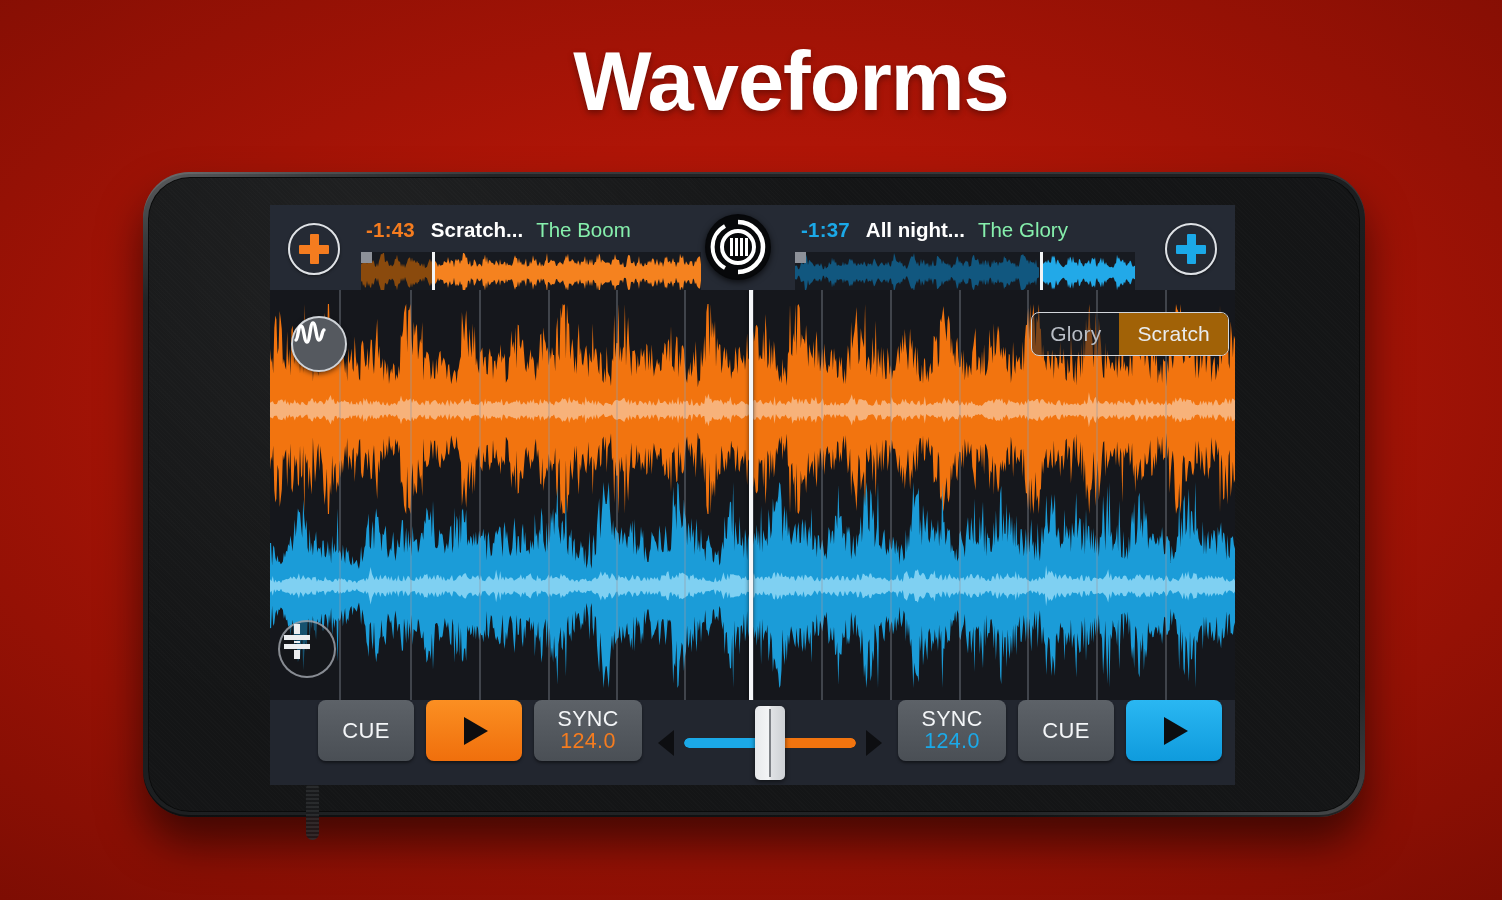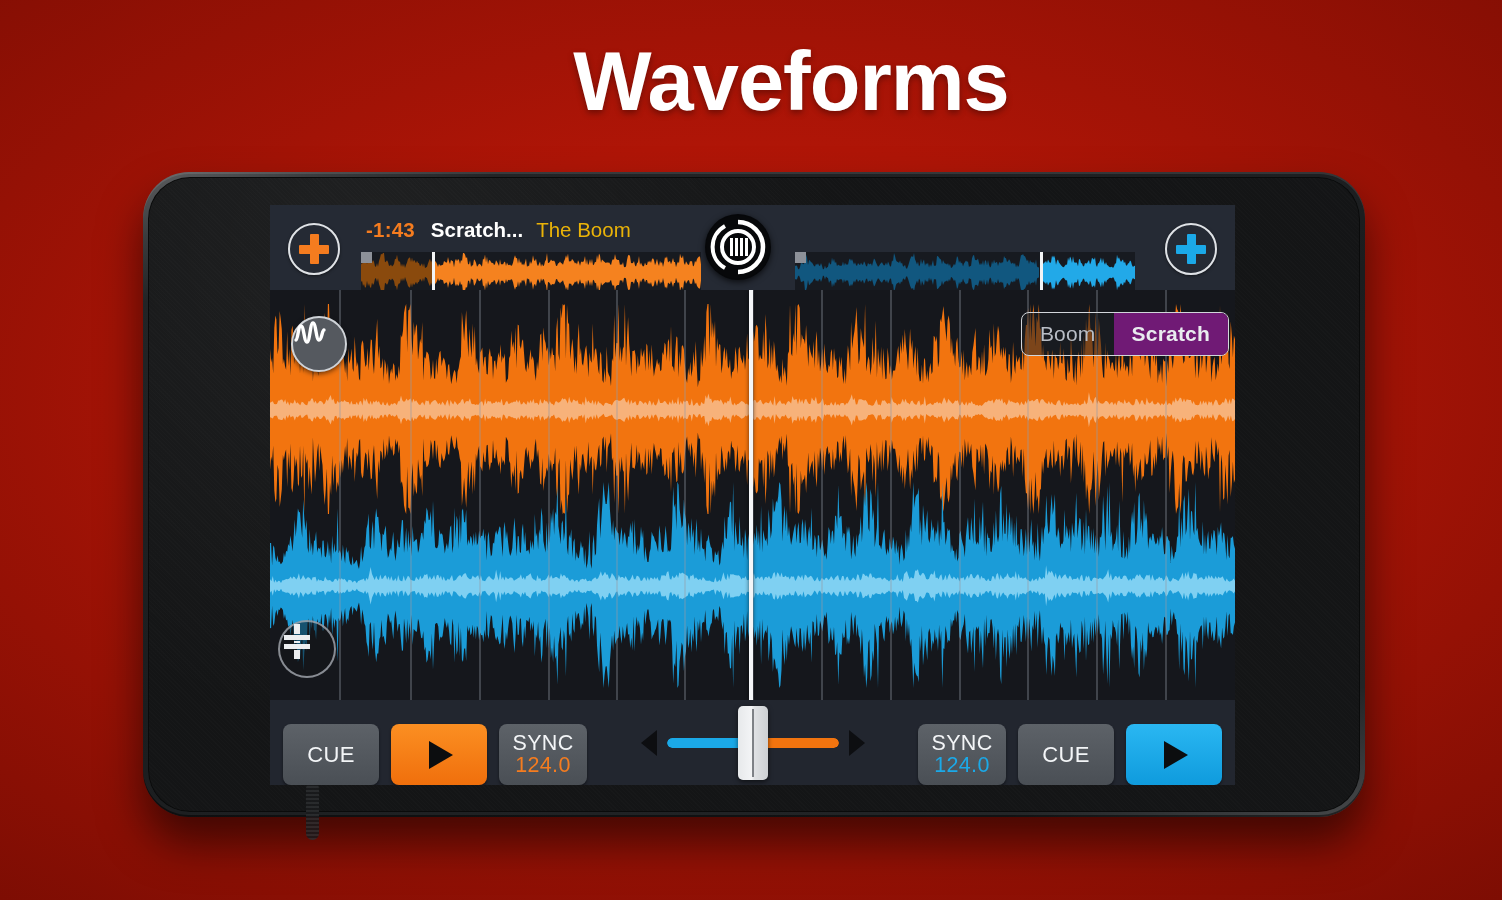--- a/index.html
+++ b/index.html
@@ -80,21 +80,21 @@
   .plus-orange { color:#f57c1f; }
   .plus-blue   { color:#1ba9e8; }
 
   .meta { position:absolute; top:13px; font-size:20.5px; white-space:nowrap; }
   .deck-head.left  .meta { left:96px; }
   .deck-head.right .meta { left:48px; }
   .time { font-weight:bold; letter-spacing:.2px; }
   .time.orange { color:#f57c1f; }
   .time.blue   { color:#1ba9e8; }
   .title { color:#ffffff; font-weight:bold; margin-left:16px; }
-  .artist { color:#eab308; margin-left:13px; font-weight:normal; }
+  .artist { color:#86efac; margin-left:13px; font-weight:normal; }
 
   .mini {
     position:absolute; height:41px; top:47px; background:#171a20;
     overflow:hidden;
   }
   .deck-head.left  .mini { left:91px; width:340px; }
   .deck-head.right .mini { left:42px; width:340px; }
   .mini svg { display:block; }
   .mini-head {
     position:absolute; top:0; width:3px; height:41px; background:#f2f4f6;
@@ -130,36 +130,36 @@
   
   #bend-scratch {
     position:absolute; right:6px; top:22px; height:44px;
     display:flex; border:1.8px solid #d2d6db; border-radius:8px; overflow:hidden;
     background:rgba(28,31,37,.55);
   }
   .bs-seg {
     display:flex; align-items:center; justify-content:center;
     padding:0 18px; font-size:21px; color:#b9bec6; letter-spacing:.2px;
   }
-  .bs-seg.active { background:#701a75; color:#e9ecef;font-weight:bold; }
+  .bs-seg.active { background:#a16207; color:#e9ecef; }
 
   
   #transport {
     position:absolute; left:0; top:495px; width:965px; height:85px;
     background:#22262f;
-    display:flex; align-items:flex-end;
+    display:flex; align-items:flex-start;padding-left:35px;
   }
   .tbtn {
     height:61px; border-radius:8px; border:none;
     display:flex; flex-direction:column; align-items:center; justify-content:center;
     font-size:22px; color:#f3f5f7; letter-spacing:.3px;
     box-shadow:0 2px 3px rgba(0,0,0,.45);
   }
   .tbtn.grey { background:linear-gradient(#5d6268,#4a4f55); width:96px; }
-  .tbtn.sync { background:linear-gradient(#5d6268,#4a4f55); width:88px; line-height:1.02; }
+  .tbtn.sync { background:linear-gradient(#5d6268,#4a4f55); width:108px; line-height:1.02; }
   .sync-label { font-size:21.5px; }
   .sync-bpm { font-size:21.5px; }
   .sync-bpm.orange { color:#f57c1f; }
   .sync-bpm.blue   { color:#1ba9e8; }
   .tbtn.play { width:96px; }
   .tbtn.play.orange { background:linear-gradient(#fb8f22,#f06f0c); }
   .tbtn.play.blue   { background:linear-gradient(#2ab7f2,#0f9bdd); }
   .tri { width:0; height:0; border-left:24px solid #0c0d0f; border-top:14px solid transparent; border-bottom:14px solid transparent; margin-left:4px; }
 
   
@@ -217,20 +217,23 @@
             <path d="M72.0,9.4 L73.0,9.9 L74.0,9.0 L75.0,9.9 L76.0,12.1 L77.0,15.0 L78.0,11.8 L79.0,13.6 L80.0,13.6 L81.0,12.9 L82.0,12.7 L83.0,9.1 L84.0,9.8 L85.0,10.4 L86.0,10.6 L87.0,4.9 L88.0,9.4 L89.0,12.1 L90.0,7.7 L91.0,9.1 L92.0,9.2 L93.0,15.2 L94.0,8.9 L95.0,6.7 L96.0,9.2 L97.0,6.9 L98.0,7.9 L99.0,11.9 L100.0,7.7 L101.0,9.2 L102.0,1.0 L103.0,1.0 L104.0,2.5 L105.0,6.2 L106.0,4.9 L107.0,12.0 L108.0,12.6 L109.0,8.3 L110.0,14.9 L111.0,13.2 L112.0,13.6 L113.0,7.2 L114.0,8.6 L115.0,10.7 L116.0,14.8 L117.0,13.5 L118.0,11.7 L119.0,11.9 L120.0,13.3 L121.0,14.7 L122.0,6.5 L123.0,7.8 L124.0,2.5 L125.0,10.5 L126.0,4.7 L127.0,12.3 L128.0,8.3 L129.0,8.2 L130.0,10.1 L131.0,11.3 L132.0,10.8 L133.0,13.0 L134.0,12.2 L135.0,8.2 L136.0,9.7 L137.0,11.7 L138.0,13.9 L139.0,7.3 L140.0,12.4 L141.0,12.0 L142.0,12.4 L143.0,10.2 L144.0,9.5 L145.0,14.1 L146.0,10.6 L147.0,12.7 L148.0,13.2 L149.0,12.6 L150.0,13.8 L151.0,13.4 L152.0,10.8 L153.0,6.2 L154.0,3.2 L155.0,6.2 L156.0,6.1 L157.0,11.7 L158.0,6.1 L159.0,11.2 L160.0,9.2 L161.0,13.2 L162.0,11.6 L163.0,13.4 L164.0,10.5 L165.0,6.5 L166.0,14.9 L167.0,13.4 L168.0,14.2 L169.0,8.9 L170.0,12.1 L171.0,9.5 L172.0,3.3 L173.0,8.3 L174.0,8.9 L175.0,6.4 L176.0,12.1 L177.0,14.2 L178.0,11.7 L179.0,9.4 L180.0,14.7 L181.0,11.8 L182.0,13.9 L183.0,13.4 L184.0,9.4 L185.0,7.7 L186.0,1.0 L187.0,11.1 L188.0,10.7 L189.0,9.6 L190.0,7.4 L191.0,8.8 L192.0,8.9 L193.0,8.4 L194.0,9.9 L195.0,13.8 L196.0,13.9 L197.0,11.6 L198.0,10.9 L199.0,9.5 L200.0,11.0 L201.0,11.6 L202.0,12.8 L203.0,9.2 L204.0,6.9 L205.0,3.3 L206.0,6.3 L207.0,1.5 L208.0,9.7 L209.0,8.9 L210.0,9.5 L211.0,6.9 L212.0,8.0 L213.0,9.6 L214.0,11.5 L215.0,10.5 L216.0,12.5 L217.0,8.2 L218.0,10.2 L219.0,13.8 L220.0,9.9 L221.0,9.5 L222.0,10.2 L223.0,8.6 L224.0,4.0 L225.0,12.6 L226.0,7.1 L227.0,13.3 L228.0,11.3 L229.0,6.9 L230.0,11.8 L231.0,6.7 L232.0,13.2 L233.0,12.6 L234.0,9.8 L235.0,10.2 L236.0,2.9 L237.0,8.1 L238.0,1.6 L239.0,3.4 L240.0,10.8 L241.0,7.6 L242.0,8.6 L243.0,9.4 L244.0,10.2 L245.0,11.2 L246.0,10.0 L247.0,11.1 L248.0,10.2 L249.0,11.8 L250.0,13.3 L251.0,8.7 L252.0,6.9 L253.0,8.1 L254.0,1.9 L255.0,6.8 L256.0,7.8 L257.0,8.1 L258.0,7.9 L259.0,13.3 L260.0,12.0 L261.0,12.9 L262.0,10.1 L263.0,14.9 L264.0,15.2 L265.0,14.5 L266.0,7.9 L267.0,3.4 L268.0,2.8 L269.0,3.9 L270.0,10.9 L271.0,11.2 L272.0,11.0 L273.0,9.1 L274.0,13.4 L275.0,14.5 L276.0,11.2 L277.0,10.2 L278.0,4.1 L279.0,12.9 L280.0,10.6 L281.0,12.9 L282.0,14.4 L283.0,14.0 L284.0,10.6 L285.0,13.0 L286.0,13.1 L287.0,8.9 L288.0,10.6 L289.0,8.5 L290.0,11.0 L291.0,6.9 L292.0,6.3 L293.0,7.9 L294.0,13.3 L295.0,10.4 L296.0,6.7 L297.0,11.3 L298.0,14.0 L299.0,8.7 L300.0,11.6 L301.0,9.8 L302.0,15.1 L303.0,10.6 L304.0,5.0 L305.0,6.6 L306.0,4.3 L307.0,10.4 L308.0,9.6 L309.0,9.0 L310.0,12.3 L311.0,9.4 L312.0,6.0 L313.0,10.0 L314.0,9.9 L315.0,15.3 L316.0,11.7 L317.0,9.6 L318.0,11.3 L319.0,1.8 L320.0,5.2 L321.0,6.2 L322.0,3.2 L323.0,11.0 L324.0,13.0 L325.0,9.3 L326.0,10.9 L327.0,12.7 L328.0,12.8 L329.0,9.1 L330.0,9.6 L331.0,9.0 L332.0,14.4 L333.0,13.5 L334.0,8.8 L335.0,10.4 L336.0,7.1 L337.0,5.6 L338.0,4.6 L339.0,4.4 L340.0,12.2 L340.0,28.8 L339.0,36.6 L338.0,36.4 L337.0,35.4 L336.0,33.9 L335.0,30.6 L334.0,32.2 L333.0,27.5 L332.0,26.6 L331.0,32.0 L330.0,31.4 L329.0,31.9 L328.0,28.2 L327.0,28.3 L326.0,30.1 L325.0,31.7 L324.0,28.0 L323.0,30.0 L322.0,37.8 L321.0,34.8 L320.0,35.8 L319.0,39.2 L318.0,29.7 L317.0,31.4 L316.0,29.3 L315.0,25.7 L314.0,31.1 L313.0,31.0 L312.0,35.0 L311.0,31.6 L310.0,28.7 L309.0,32.0 L308.0,31.4 L307.0,30.6 L306.0,36.7 L305.0,34.4 L304.0,36.0 L303.0,30.4 L302.0,25.9 L301.0,31.2 L300.0,29.4 L299.0,32.3 L298.0,27.0 L297.0,29.7 L296.0,34.3 L295.0,30.6 L294.0,27.7 L293.0,33.1 L292.0,34.7 L291.0,34.1 L290.0,30.0 L289.0,32.5 L288.0,30.4 L287.0,32.1 L286.0,27.9 L285.0,28.0 L284.0,30.4 L283.0,27.0 L282.0,26.6 L281.0,28.1 L280.0,30.4 L279.0,28.1 L278.0,36.9 L277.0,30.8 L276.0,29.8 L275.0,26.5 L274.0,27.6 L273.0,31.9 L272.0,30.0 L271.0,29.8 L270.0,30.1 L269.0,37.1 L268.0,38.2 L267.0,37.6 L266.0,33.1 L265.0,26.5 L264.0,25.8 L263.0,26.1 L262.0,30.9 L261.0,28.1 L260.0,29.0 L259.0,27.7 L258.0,33.1 L257.0,32.9 L256.0,33.2 L255.0,34.2 L254.0,39.1 L253.0,32.9 L252.0,34.1 L251.0,32.3 L250.0,27.7 L249.0,29.2 L248.0,30.8 L247.0,29.9 L246.0,31.0 L245.0,29.8 L244.0,30.8 L243.0,31.6 L242.0,32.4 L241.0,33.4 L240.0,30.2 L239.0,37.6 L238.0,39.4 L237.0,32.9 L236.0,38.1 L235.0,30.8 L234.0,31.2 L233.0,28.4 L232.0,27.8 L231.0,34.3 L230.0,29.2 L229.0,34.1 L228.0,29.7 L227.0,27.7 L226.0,33.9 L225.0,28.4 L224.0,37.0 L223.0,32.4 L222.0,30.8 L221.0,31.5 L220.0,31.1 L219.0,27.2 L218.0,30.8 L217.0,32.8 L216.0,28.5 L215.0,30.5 L214.0,29.5 L213.0,31.4 L212.0,33.0 L211.0,34.1 L210.0,31.5 L209.0,32.1 L208.0,31.3 L207.0,39.5 L206.0,34.7 L205.0,37.7 L204.0,34.1 L203.0,31.8 L202.0,28.2 L201.0,29.4 L200.0,30.0 L199.0,31.5 L198.0,30.1 L197.0,29.4 L196.0,27.1 L195.0,27.2 L194.0,31.1 L193.0,32.6 L192.0,32.1 L191.0,32.2 L190.0,33.6 L189.0,31.4 L188.0,30.3 L187.0,29.9 L186.0,40.0 L185.0,33.3 L184.0,31.6 L183.0,27.6 L182.0,27.1 L181.0,29.2 L180.0,26.3 L179.0,31.6 L178.0,29.3 L177.0,26.8 L176.0,28.9 L175.0,34.6 L174.0,32.1 L173.0,32.7 L172.0,37.7 L171.0,31.5 L170.0,28.9 L169.0,32.1 L168.0,26.8 L167.0,27.6 L166.0,26.1 L165.0,34.5 L164.0,30.5 L163.0,27.6 L162.0,29.4 L161.0,27.8 L160.0,31.8 L159.0,29.8 L158.0,34.9 L157.0,29.3 L156.0,34.9 L155.0,34.8 L154.0,37.8 L153.0,34.8 L152.0,30.2 L151.0,27.6 L150.0,27.2 L149.0,28.4 L148.0,27.8 L147.0,28.3 L146.0,30.4 L145.0,26.9 L144.0,31.5 L143.0,30.8 L142.0,28.6 L141.0,29.0 L140.0,28.6 L139.0,33.7 L138.0,27.1 L137.0,29.3 L136.0,31.3 L135.0,32.8 L134.0,28.8 L133.0,28.0 L132.0,30.2 L131.0,29.7 L130.0,30.9 L129.0,32.8 L128.0,32.7 L127.0,28.7 L126.0,36.3 L125.0,30.5 L124.0,38.5 L123.0,33.2 L122.0,34.5 L121.0,26.3 L120.0,27.7 L119.0,29.1 L118.0,29.3 L117.0,27.5 L116.0,26.2 L115.0,30.3 L114.0,32.4 L113.0,33.8 L112.0,27.4 L111.0,27.8 L110.0,26.1 L109.0,32.7 L108.0,28.4 L107.0,29.0 L106.0,36.1 L105.0,34.8 L104.0,38.5 L103.0,40.0 L102.0,40.0 L101.0,31.8 L100.0,33.3 L99.0,29.1 L98.0,33.1 L97.0,34.1 L96.0,31.8 L95.0,34.3 L94.0,32.1 L93.0,25.8 L92.0,31.8 L91.0,31.9 L90.0,33.3 L89.0,28.9 L88.0,31.6 L87.0,36.1 L86.0,30.4 L85.0,30.6 L84.0,31.2 L83.0,31.9 L82.0,28.3 L81.0,28.1 L80.0,27.4 L79.0,27.4 L78.0,29.2 L77.0,26.0 L76.0,28.9 L75.0,31.1 L74.0,32.0 L73.0,31.1 L72.0,31.6 Z" fill="#f5821f"></path>
           </svg>
         <div class="mini-cue"></div>
         <div class="mini-head" id="mini-head-a" style="left: 71.4px;"></div>
       </div>
     </div>
 
     <div class="deck-head right">
       <div class="plus-btn">
         <span class="plus-glyph plus-blue"></span>
+      </div>
+      <div class="meta">
+        <span class="time blue">-1:37</span><span class="title">All night...</span><span class="artist">The Glory</span>
       </div>
       <div class="mini">
         <svg id="mini-b" width="340" height="41">
             <path d="M0.0,14.1 L1.0,13.5 L2.0,13.8 L3.0,16.8 L4.0,17.5 L5.0,15.1 L6.0,10.7 L7.0,11.5 L8.0,11.4 L9.0,12.4 L10.0,2.3 L11.0,2.4 L12.0,5.8 L13.0,13.0 L14.0,8.1 L15.0,8.5 L16.0,10.2 L17.0,10.6 L18.0,12.2 L19.0,14.0 L20.0,14.5 L21.0,11.7 L22.0,12.9 L23.0,11.2 L24.0,13.4 L25.0,14.1 L26.0,11.1 L27.0,13.8 L28.0,17.4 L29.0,16.7 L30.0,13.5 L31.0,16.6 L32.0,15.4 L33.0,14.7 L34.0,10.1 L35.0,11.9 L36.0,12.6 L37.0,5.6 L38.0,9.9 L39.0,6.6 L40.0,11.2 L41.0,9.5 L42.0,14.3 L43.0,12.6 L44.0,13.3 L45.0,13.8 L46.0,13.7 L47.0,13.5 L48.0,9.5 L49.0,13.8 L50.0,10.8 L51.0,12.8 L52.0,12.3 L53.0,12.7 L54.0,8.0 L55.0,6.5 L56.0,9.0 L57.0,7.0 L58.0,9.7 L59.0,12.4 L60.0,10.2 L61.0,13.1 L62.0,14.0 L63.0,10.9 L64.0,12.2 L65.0,13.3 L66.0,10.4 L67.0,12.4 L68.0,12.8 L69.0,9.2 L70.0,11.1 L71.0,14.1 L72.0,14.5 L73.0,10.8 L74.0,12.3 L75.0,12.3 L76.0,11.3 L77.0,14.1 L78.0,9.9 L79.0,6.6 L80.0,7.7 L81.0,10.4 L82.0,12.8 L83.0,14.8 L84.0,14.1 L85.0,12.2 L86.0,10.9 L87.0,10.2 L88.0,12.3 L89.0,13.6 L90.0,13.1 L91.0,10.5 L92.0,13.3 L93.0,9.4 L94.0,11.8 L95.0,14.4 L96.0,14.2 L97.0,8.2 L98.0,9.4 L99.0,1.0 L100.0,4.0 L101.0,8.3 L102.0,9.8 L103.0,9.9 L104.0,11.1 L105.0,8.4 L106.0,11.7 L107.0,10.6 L108.0,14.6 L109.0,14.3 L110.0,12.7 L111.0,16.2 L112.0,16.8 L113.0,14.2 L114.0,11.0 L115.0,7.5 L116.0,4.9 L117.0,3.9 L118.0,5.2 L119.0,1.0 L120.0,7.2 L121.0,9.7 L122.0,12.4 L123.0,9.6 L124.0,14.5 L125.0,12.7 L126.0,6.7 L127.0,12.2 L128.0,9.4 L129.0,7.6 L130.0,13.8 L131.0,11.0 L132.0,12.6 L133.0,10.4 L134.0,15.5 L135.0,12.1 L136.0,14.8 L137.0,11.7 L138.0,7.9 L139.0,14.0 L140.0,13.4 L141.0,13.8 L142.0,4.1 L143.0,4.2 L144.0,5.6 L145.0,7.0 L146.0,7.5 L147.0,12.2 L148.0,8.1 L149.0,10.3 L150.0,11.7 L151.0,11.5 L152.0,12.8 L153.0,10.9 L154.0,13.9 L155.0,11.7 L156.0,16.1 L157.0,15.6 L158.0,14.1 L159.0,11.8 L160.0,13.6 L161.0,9.5 L162.0,3.9 L163.0,5.7 L164.0,10.9 L165.0,8.6 L166.0,11.6 L167.0,10.6 L168.0,14.4 L169.0,11.4 L170.0,9.9 L171.0,8.6 L172.0,9.8 L173.0,9.5 L174.0,15.3 L175.0,13.7 L176.0,14.2 L177.0,6.2 L178.0,3.6 L179.0,3.1 L180.0,7.7 L181.0,8.3 L182.0,8.0 L183.0,6.5 L184.0,10.7 L185.0,13.3 L186.0,10.8 L187.0,13.0 L188.0,8.1 L189.0,13.7 L190.0,8.5 L191.0,8.5 L192.0,13.6 L193.0,8.0 L194.0,12.8 L195.0,15.4 L196.0,14.5 L197.0,9.0 L198.0,12.3 L199.0,7.4 L200.0,11.0 L201.0,10.5 L202.0,9.8 L203.0,13.9 L204.0,10.5 L205.0,10.3 L206.0,11.5 L207.0,10.1 L208.0,10.7 L209.0,4.1 L210.0,6.1 L211.0,6.3 L212.0,9.9 L213.0,9.3 L214.0,7.2 L215.0,8.4 L216.0,11.6 L217.0,11.5 L218.0,10.5 L219.0,12.5 L220.0,10.8 L221.0,15.6 L222.0,12.5 L223.0,15.0 L224.0,13.6 L225.0,8.0 L226.0,3.0 L227.0,3.3 L228.0,1.9 L229.0,3.9 L230.0,4.2 L231.0,6.7 L232.0,9.3 L233.0,7.4 L234.0,12.1 L235.0,8.0 L236.0,10.0 L237.0,10.3 L238.0,10.8 L239.0,9.9 L240.0,12.7 L241.0,7.3 L242.0,14.5 L243.0,15.2 L244.0,15.4 L244.0,25.6 L243.0,25.8 L242.0,26.5 L241.0,33.7 L240.0,28.3 L239.0,31.1 L238.0,30.2 L237.0,30.7 L236.0,31.0 L235.0,33.0 L234.0,28.9 L233.0,33.6 L232.0,31.7 L231.0,34.3 L230.0,36.8 L229.0,37.1 L228.0,39.1 L227.0,37.7 L226.0,38.0 L225.0,33.0 L224.0,27.4 L223.0,26.0 L222.0,28.5 L221.0,25.4 L220.0,30.2 L219.0,28.5 L218.0,30.5 L217.0,29.5 L216.0,29.4 L215.0,32.6 L214.0,33.8 L213.0,31.7 L212.0,31.1 L211.0,34.7 L210.0,34.9 L209.0,36.9 L208.0,30.3 L207.0,30.9 L206.0,29.5 L205.0,30.7 L204.0,30.5 L203.0,27.1 L202.0,31.2 L201.0,30.5 L200.0,30.0 L199.0,33.6 L198.0,28.7 L197.0,32.0 L196.0,26.5 L195.0,25.6 L194.0,28.2 L193.0,33.0 L192.0,27.4 L191.0,32.5 L190.0,32.5 L189.0,27.3 L188.0,32.9 L187.0,28.0 L186.0,30.2 L185.0,27.7 L184.0,30.3 L183.0,34.5 L182.0,33.0 L181.0,32.7 L180.0,33.3 L179.0,37.9 L178.0,37.4 L177.0,34.8 L176.0,26.8 L175.0,27.3 L174.0,25.7 L173.0,31.5 L172.0,31.2 L171.0,32.4 L170.0,31.1 L169.0,29.6 L168.0,26.6 L167.0,30.4 L166.0,29.4 L165.0,32.4 L164.0,30.1 L163.0,35.3 L162.0,37.1 L161.0,31.5 L160.0,27.4 L159.0,29.2 L158.0,26.9 L157.0,25.4 L156.0,24.9 L155.0,29.3 L154.0,27.1 L153.0,30.1 L152.0,28.2 L151.0,29.5 L150.0,29.3 L149.0,30.7 L148.0,32.9 L147.0,28.8 L146.0,33.5 L145.0,34.0 L144.0,35.4 L143.0,36.8 L142.0,36.9 L141.0,27.2 L140.0,27.6 L139.0,27.0 L138.0,33.1 L137.0,29.3 L136.0,26.2 L135.0,28.9 L134.0,25.5 L133.0,30.6 L132.0,28.4 L131.0,30.0 L130.0,27.2 L129.0,33.4 L128.0,31.6 L127.0,28.8 L126.0,34.3 L125.0,28.3 L124.0,26.5 L123.0,31.4 L122.0,28.6 L121.0,31.3 L120.0,33.8 L119.0,40.0 L118.0,35.8 L117.0,37.1 L116.0,36.1 L115.0,33.5 L114.0,30.0 L113.0,26.8 L112.0,24.2 L111.0,24.8 L110.0,28.3 L109.0,26.7 L108.0,26.4 L107.0,30.4 L106.0,29.3 L105.0,32.6 L104.0,29.9 L103.0,31.1 L102.0,31.2 L101.0,32.7 L100.0,37.0 L99.0,40.0 L98.0,31.6 L97.0,32.8 L96.0,26.8 L95.0,26.6 L94.0,29.2 L93.0,31.6 L92.0,27.7 L91.0,30.5 L90.0,27.9 L89.0,27.4 L88.0,28.7 L87.0,30.8 L86.0,30.1 L85.0,28.8 L84.0,26.9 L83.0,26.2 L82.0,28.2 L81.0,30.6 L80.0,33.3 L79.0,34.4 L78.0,31.1 L77.0,26.9 L76.0,29.7 L75.0,28.7 L74.0,28.7 L73.0,30.2 L72.0,26.5 L71.0,26.9 L70.0,29.9 L69.0,31.8 L68.0,28.2 L67.0,28.6 L66.0,30.6 L65.0,27.7 L64.0,28.8 L63.0,30.1 L62.0,27.0 L61.0,27.9 L60.0,30.8 L59.0,28.6 L58.0,31.3 L57.0,34.0 L56.0,32.0 L55.0,34.5 L54.0,33.0 L53.0,28.3 L52.0,28.7 L51.0,28.2 L50.0,30.2 L49.0,27.2 L48.0,31.5 L47.0,27.5 L46.0,27.3 L45.0,27.2 L44.0,27.7 L43.0,28.4 L42.0,26.7 L41.0,31.5 L40.0,29.8 L39.0,34.4 L38.0,31.1 L37.0,35.4 L36.0,28.4 L35.0,29.1 L34.0,30.9 L33.0,26.3 L32.0,25.6 L31.0,24.4 L30.0,27.5 L29.0,24.3 L28.0,23.6 L27.0,27.2 L26.0,29.9 L25.0,26.9 L24.0,27.6 L23.0,29.8 L22.0,28.1 L21.0,29.3 L20.0,26.5 L19.0,27.0 L18.0,28.8 L17.0,30.4 L16.0,30.8 L15.0,32.5 L14.0,32.9 L13.0,28.0 L12.0,35.2 L11.0,38.6 L10.0,38.7 L9.0,28.6 L8.0,29.6 L7.0,29.5 L6.0,30.3 L5.0,25.9 L4.0,23.5 L3.0,24.2 L2.0,27.2 L1.0,27.5 L0.0,26.9 Z" fill="#11577f"></path>
             <path d="M245.0,11.6 L246.0,13.3 L247.0,7.0 L248.0,12.3 L249.0,10.5 L250.0,10.6 L251.0,8.7 L252.0,11.3 L253.0,7.5 L254.0,9.5 L255.0,11.0 L256.0,10.3 L257.0,3.6 L258.0,5.8 L259.0,3.4 L260.0,6.2 L261.0,12.7 L262.0,8.7 L263.0,7.6 L264.0,10.5 L265.0,11.8 L266.0,13.3 L267.0,14.3 L268.0,15.3 L269.0,15.1 L270.0,13.6 L271.0,12.5 L272.0,12.8 L273.0,5.6 L274.0,9.1 L275.0,4.5 L276.0,6.5 L277.0,11.1 L278.0,4.3 L279.0,9.8 L280.0,11.1 L281.0,10.3 L282.0,10.9 L283.0,14.2 L284.0,7.1 L285.0,7.4 L286.0,11.1 L287.0,11.4 L288.0,14.3 L289.0,14.3 L290.0,11.0 L291.0,11.4 L292.0,11.3 L293.0,9.5 L294.0,7.9 L295.0,12.5 L296.0,10.2 L297.0,5.7 L298.0,6.7 L299.0,7.8 L300.0,5.2 L301.0,13.0 L302.0,15.1 L303.0,11.4 L304.0,10.9 L305.0,8.6 L306.0,5.5 L307.0,11.5 L308.0,6.0 L309.0,10.6 L310.0,12.7 L311.0,10.0 L312.0,13.0 L313.0,13.6 L314.0,14.7 L315.0,15.3 L316.0,14.9 L317.0,14.8 L318.0,16.0 L319.0,14.4 L320.0,11.6 L321.0,11.6 L322.0,2.7 L323.0,7.0 L324.0,5.2 L325.0,8.1 L326.0,9.9 L327.0,8.6 L328.0,7.4 L329.0,11.2 L330.0,9.6 L331.0,13.6 L332.0,13.5 L333.0,11.4 L334.0,10.9 L335.0,8.5 L336.0,9.4 L337.0,13.3 L338.0,15.0 L339.0,14.0 L340.0,13.7 L340.0,27.3 L339.0,27.0 L338.0,26.0 L337.0,27.7 L336.0,31.6 L335.0,32.5 L334.0,30.1 L333.0,29.6 L332.0,27.5 L331.0,27.4 L330.0,31.4 L329.0,29.8 L328.0,33.6 L327.0,32.4 L326.0,31.1 L325.0,32.9 L324.0,35.8 L323.0,34.0 L322.0,38.3 L321.0,29.4 L320.0,29.4 L319.0,26.6 L318.0,25.0 L317.0,26.2 L316.0,26.1 L315.0,25.7 L314.0,26.3 L313.0,27.4 L312.0,28.0 L311.0,31.0 L310.0,28.3 L309.0,30.4 L308.0,35.0 L307.0,29.5 L306.0,35.5 L305.0,32.4 L304.0,30.1 L303.0,29.6 L302.0,25.9 L301.0,28.0 L300.0,35.8 L299.0,33.2 L298.0,34.3 L297.0,35.3 L296.0,30.8 L295.0,28.5 L294.0,33.1 L293.0,31.5 L292.0,29.7 L291.0,29.6 L290.0,30.0 L289.0,26.7 L288.0,26.7 L287.0,29.6 L286.0,29.9 L285.0,33.6 L284.0,33.9 L283.0,26.8 L282.0,30.1 L281.0,30.7 L280.0,29.9 L279.0,31.2 L278.0,36.7 L277.0,29.9 L276.0,34.5 L275.0,36.5 L274.0,31.9 L273.0,35.4 L272.0,28.2 L271.0,28.5 L270.0,27.4 L269.0,25.9 L268.0,25.7 L267.0,26.7 L266.0,27.7 L265.0,29.2 L264.0,30.5 L263.0,33.4 L262.0,32.3 L261.0,28.3 L260.0,34.8 L259.0,37.6 L258.0,35.2 L257.0,37.4 L256.0,30.7 L255.0,30.0 L254.0,31.5 L253.0,33.5 L252.0,29.7 L251.0,32.3 L250.0,30.4 L249.0,30.5 L248.0,28.7 L247.0,34.0 L246.0,27.7 L245.0,29.4 Z" fill="#22a9e8"></path>
           </svg>
         <div class="mini-cue"></div>
         <div class="mini-head" id="mini-head-b" style="left: 244.8px;"></div>
       </div>
     </div>
@@ -283,21 +286,21 @@
       <svg width="34" height="38" viewBox="0 0 34 38">
         <rect x="14" y="2" width="6" height="10" fill="#eceef0"></rect>
         <rect x="4" y="13" width="26" height="5" fill="#eceef0"></rect>
         <rect x="14" y="19" width="6" height="2" fill="#eceef0"></rect>
         <rect x="4" y="22" width="26" height="5" fill="#eceef0"></rect>
         <rect x="14" y="28" width="6" height="9" fill="#eceef0"></rect>
       </svg>
     </div>
 
     <div id="bend-scratch">
-      <div class="bs-seg">Boom</div>
+      <div class="bs-seg">Glory</div>
       <div class="bs-seg active">Scratch</div>
     </div>
   </div>
 
   <div id="transport">
     <div style="width:13px"></div>
     <button class="tbtn grey">CUE</button>
     <div style="width:12px"></div>
     <button class="tbtn play orange">
       <span class="tri"></span>

